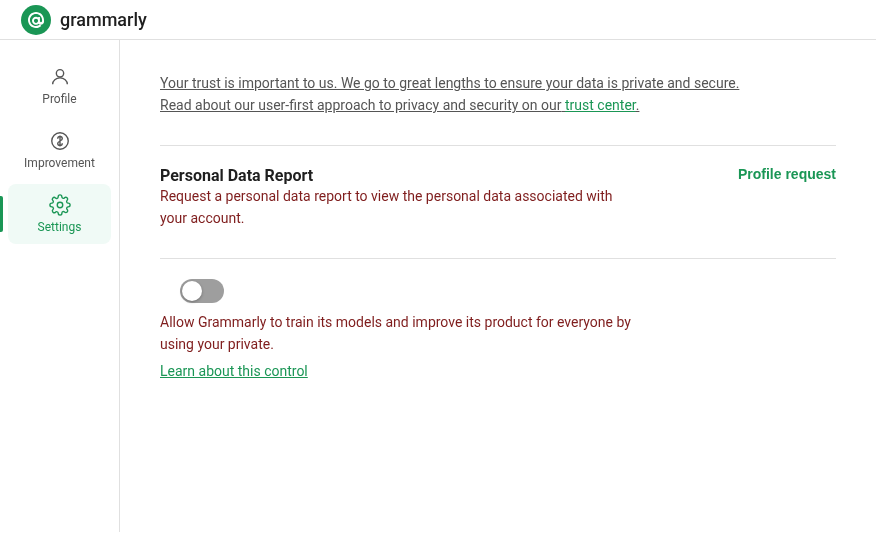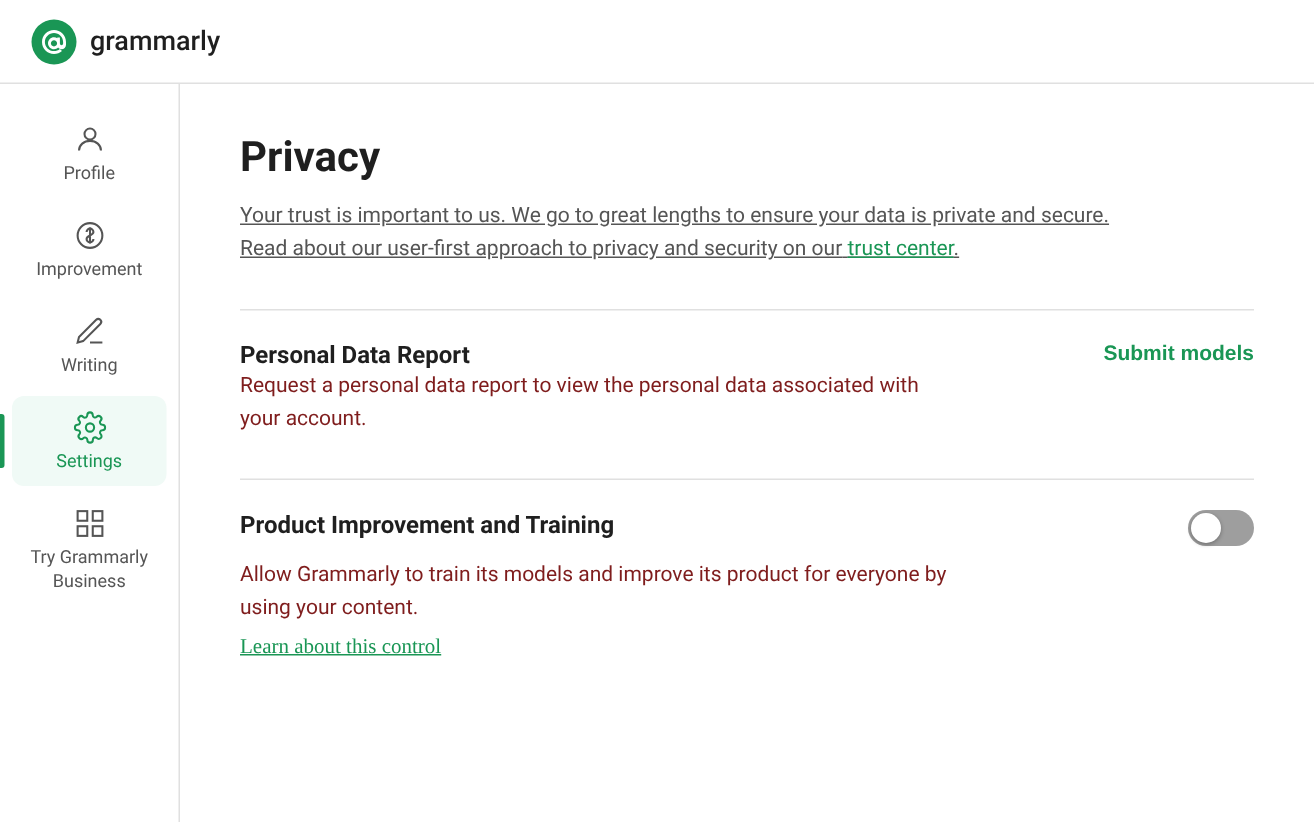--- a/index.html
+++ b/index.html
@@ -11,21 +11,21 @@
       height: 548px;
       overflow: hidden;
     }
 
     
     .header {
       display: flex;
       align-items: center;
       padding: 12px 20px;
       border-bottom: 1px solid #e0e0e0;
-      height: 56px;
+      height: 40px;
     }
     .logo-area {
       display: flex;
       align-items: center;
       gap: 8px;
     }
     .logo-icon {
       width: 32px;
       height: 32px;
     }
@@ -188,21 +188,20 @@
       box-shadow: 0 1px 3px rgba(0,0,0,0.3);
     }
 
     .learn-link {
       color: #1a9655;
       text-decoration: underline;
       font-size: 14px;
       cursor: pointer;
       display: inline-block;
       margin-top: 8px;
-      font-family: Liberation Serif, serif;
     }
   </style>
 </head>
 <body>
 
 <header class="header">
   <div class="logo-area">
     <svg class="logo-icon" viewBox="0 0 32 32" fill="none" xmlns="http://www.w3.org/2000/svg">
       <circle cx="16" cy="16" r="15" fill="#1a9655"></circle>
       <path d="M16 8C11.58 8 8 11.58 8 16C8 20.42 11.58 24 16 24C18.04 24 19.9 23.24 21.32 21.98L19.94 20.6C18.88 21.5 17.5 22.07 16 22.07C12.64 22.07 9.93 19.36 9.93 16C9.93 12.64 12.64 9.93 16 9.93C19.36 9.93 22.07 12.64 22.07 16V17.07C22.07 17.66 21.59 18.14 21 18.14C20.41 18.14 19.93 17.66 19.93 17.07V13H18.2V13.5C17.65 13.08 16.86 12.83 16 12.83C13.8 12.83 12 14.63 12 16.83C12 19.03 13.8 20.83 16 20.83C17.08 20.83 18.05 20.4 18.76 19.71C19.26 20.39 20.08 20.83 21 20.83C22.65 20.83 24 19.48 24 17.83V16C24 11.58 20.42 8 16 8ZM16 18.93C14.85 18.93 13.93 18.01 13.93 16.86C13.93 15.71 14.85 14.79 16 14.79C17.15 14.79 18.07 15.71 18.07 16.86C18.07 18.01 17.15 18.93 16 18.93Z" fill="white"></path>
@@ -224,79 +223,59 @@
     </div>
 
     <div class="sidebar-item">
       <svg class="sidebar-icon" viewBox="0 0 24 24" fill="none" stroke="currentColor" stroke-width="1.5">
         <circle cx="12" cy="12" r="9"></circle>
         <path d="M12 6v12M9.5 9.5C9.5 8.12 10.62 7 12 7s2.5 1.12 2.5 2.5c0 2.5-5 2.5-5 5C9.5 15.88 10.62 17 12 17s2.5-1.12 2.5-2.5"></path>
       </svg>
       <span class="sidebar-item-label">Improvement</span>
     </div>
 
-    <div class="sidebar-item">
-      <svg class="sidebar-icon" viewBox="0 0 24 24" fill="none" stroke="currentColor" stroke-width="1.5">
-        <path d="M12 20h9"></path>
-        <path d="M16.5 3.5a2.12 2.12 0 013 3L7 19l-4 1 1-4L16.5 3.5z"></path>
-      </svg>
-      <span class="sidebar-item-label">Writing</span>
-    </div>
 
     <div class="sidebar-item active">
       <svg class="sidebar-icon" viewBox="0 0 24 24" fill="none" stroke="currentColor" stroke-width="1.5">
         <circle cx="12" cy="12" r="3"></circle>
         <path d="M19.4 15a1.65 1.65 0 00.33 1.82l.06.06a2 2 0 010 2.83 2 2 0 01-2.83 0l-.06-.06a1.65 1.65 0 00-1.82-.33 1.65 1.65 0 00-1 1.51V21a2 2 0 01-4 0v-.09A1.65 1.65 0 009 19.4a1.65 1.65 0 00-1.82.33l-.06.06a2 2 0 01-2.83-2.83l.06-.06A1.65 1.65 0 004.68 15a1.65 1.65 0 00-1.51-1H3a2 2 0 010-4h.09A1.65 1.65 0 004.6 9a1.65 1.65 0 00-.33-1.82l-.06-.06a2 2 0 012.83-2.83l.06.06A1.65 1.65 0 009 4.68a1.65 1.65 0 001-1.51V3a2 2 0 014 0v.09a1.65 1.65 0 001 1.51 1.65 1.65 0 001.82-.33l.06-.06a2 2 0 012.83 2.83l-.06.06A1.65 1.65 0 0019.4 9a1.65 1.65 0 001.51 1H21a2 2 0 010 4h-.09a1.65 1.65 0 00-1.51 1z"></path>
       </svg>
       <span class="sidebar-item-label">Settings</span>
     </div>
 
-    <div class="sidebar-item">
-      <svg class="sidebar-icon" viewBox="0 0 24 24" fill="none" stroke="currentColor" stroke-width="1.5">
-        <rect x="3" y="3" width="7" height="7"></rect>
-        <rect x="14" y="3" width="7" height="7"></rect>
-        <rect x="14" y="14" width="7" height="7"></rect>
-        <rect x="3" y="14" width="7" height="7"></rect>
-      </svg>
-      <span class="sidebar-item-label" style="text-align:center;line-height:1.3;">Try Grammarly Business</span>
-    </div>
 
   </nav>
 
   <main class="content">
 
-    <h1 class="page-title">Privacy</h1>
 
     <p class="intro-text">
       <span>Your trust is important to us. We go to great lengths to ensure your data is private and secure. Read about our user-first approach to privacy and security on our</span>
       <a class="trust-center-link" href="#">trust center</a><span>.</span>
     </p>
 
     <div class="section">
       <div class="section-header">
         <div>
           <div class="section-title">Personal Data Report</div>
           <p class="section-description">Request a personal data report to view the personal data associated with your account.</p>
         </div>
-        <button class="submit-request-btn">Submit models</button>
+        <button class="submit-request-btn">Profile request</button>
       </div>
     </div>
 
     <div class="section">
       <div class="section-header">
-        <div>
-          <div class="section-title">Product Improvement and Training</div>
-        </div>
         <div class="toggle-wrapper">
           <div class="toggle">
             <div class="toggle-track">
               <div class="toggle-thumb"></div>
             </div>
           </div>
         </div>
       </div>
-      <p class="section-description">Allow Grammarly to train its models and improve its product for everyone by using your content.</p>
+      <p class="section-description">Allow Grammarly to train its models and improve its product for everyone by using your private.</p>
       <a class="learn-link" href="#">Learn about this control</a>
     </div>
 
   </main>
 
 </div>
 
 </body></html>

